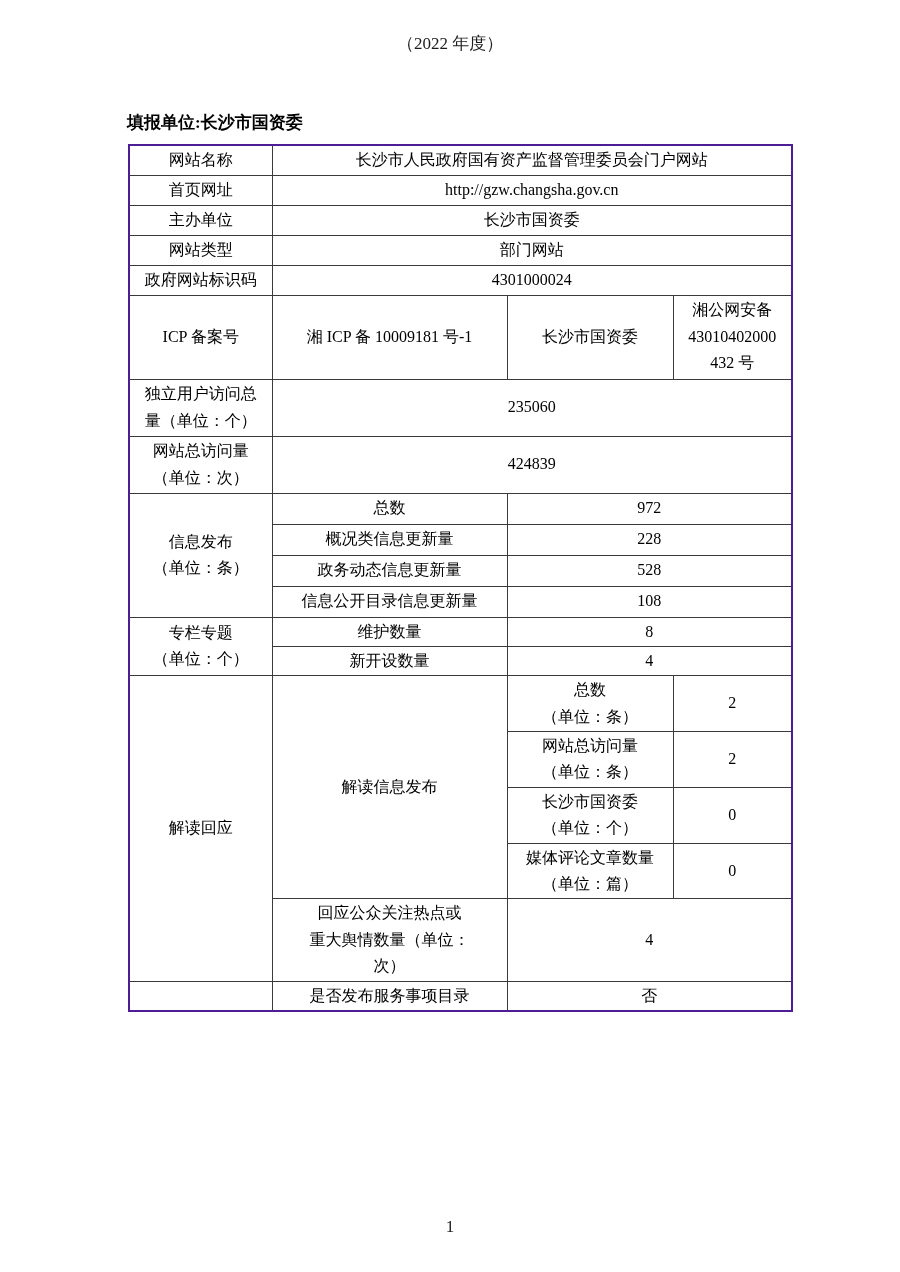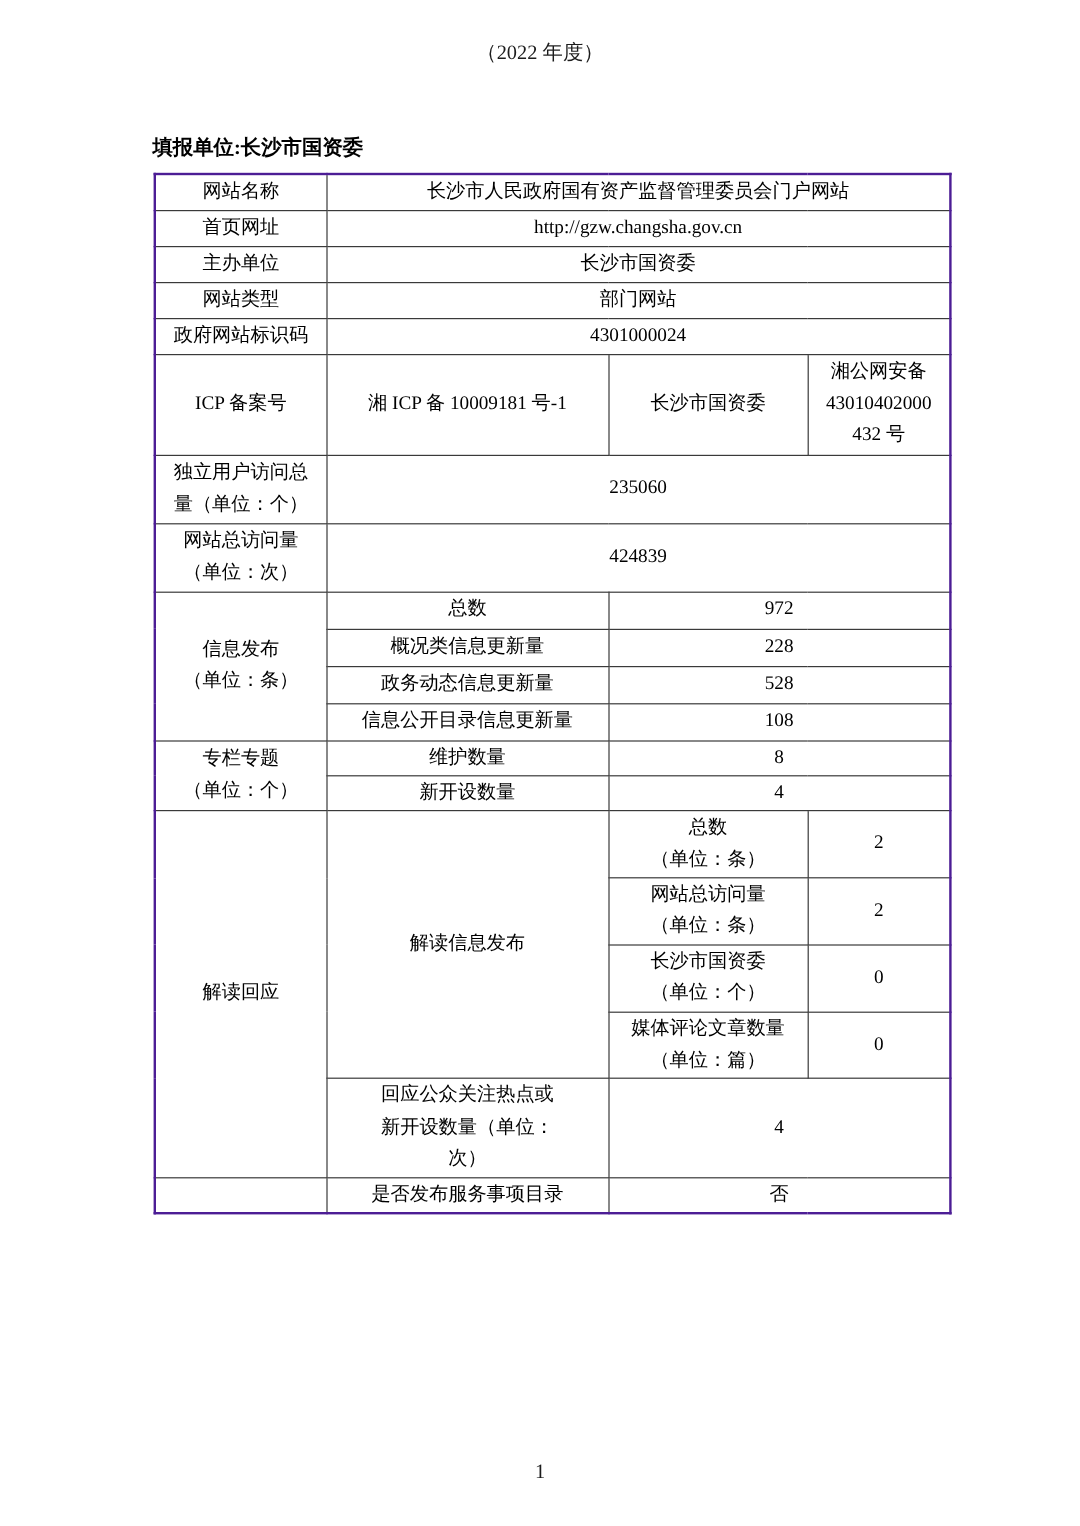--- a/index.html
+++ b/index.html
@@ -160,21 +160,21 @@
 （单位：个）</td>
         <td>0</td>
       </tr>
       <tr style="height:52px">
         <td>媒体评论文章数量
 （单位：篇）</td>
         <td>0</td>
       </tr>
       <tr style="height:78px">
         <td>回应公众关注热点或
-新开设数量（单位：
+重大舆情数量（单位：
 次）</td>
         <td colspan="2">4</td>
       </tr>
       <tr style="height:20px">
         <td></td>
         <td>是否发布服务事项目录</td>
         <td colspan="2">否</td>
       </tr>
     </tbody>
   </table>

